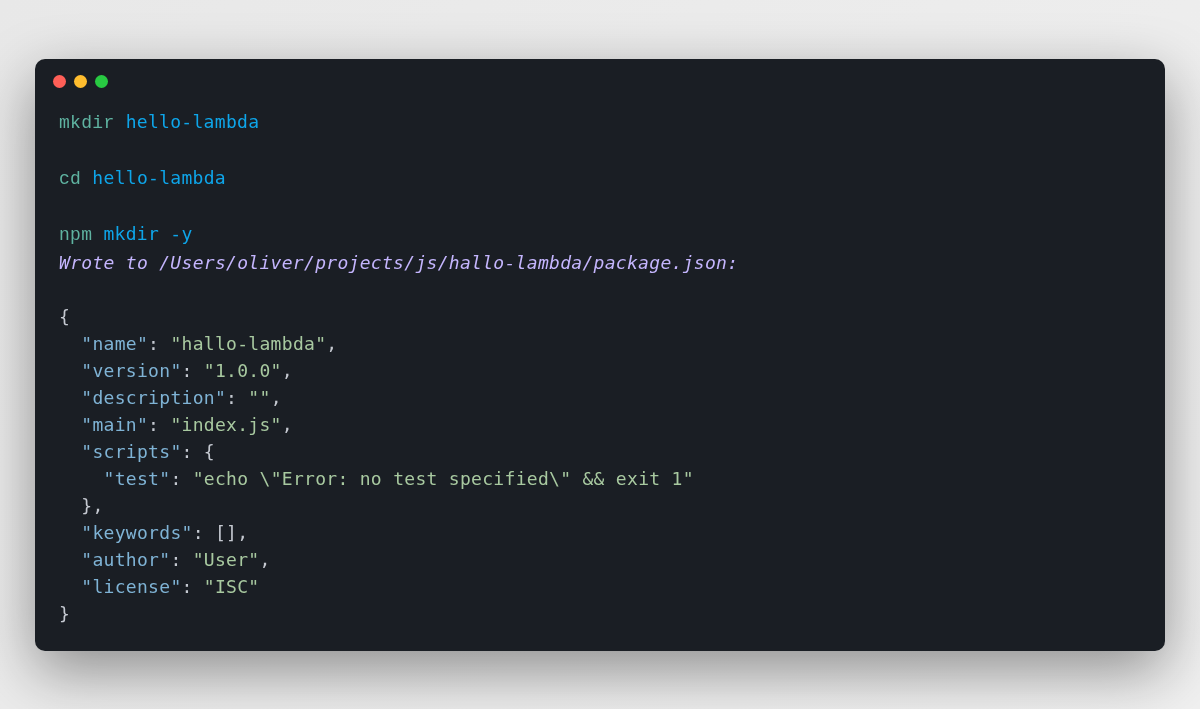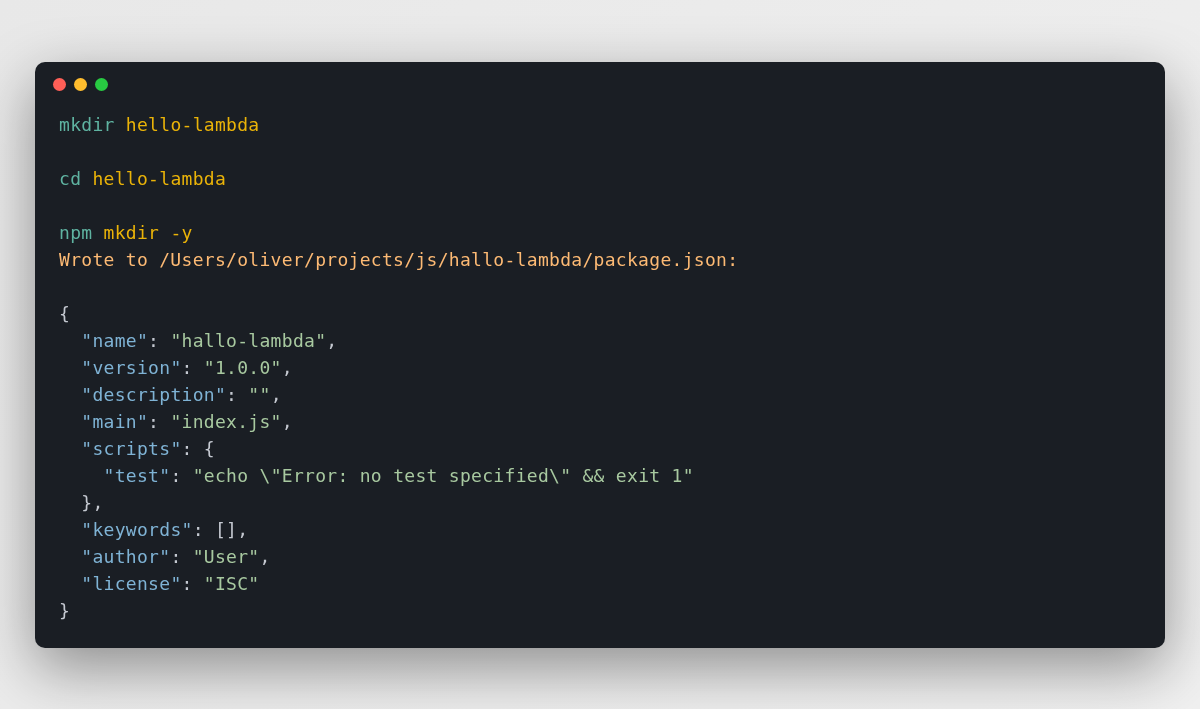--- a/index.html
+++ b/index.html
@@ -45,26 +45,26 @@
     .terminal-body {
       padding: 12px 24px 24px 24px;
       font-size: 18px;
       line-height: 1.5;
       color: #c5c9d1;
       white-space: pre;
       font-weight: 400;
       letter-spacing: 0.3px;
     }
     
-    .cmd { color: #5fb3a1; }
-    .arg { color: #eab308; }
+    .cmd { color: #5fb3a1; font-family: Liberation Mono, monospace; }
+    .arg { color: #0ea5e9; }
     .key { color: #7fb3d5; }
     .str { color: #a8c9a0; }
     .punc { color: #c5c9d1; }
-    .out { color: #fdba74; }
+    .out { color: #c4b5fd; font-style: italic; }
   </style>
 </head>
 <body>
 
 <div class="terminal-window">
   <div class="titlebar">
     <div class="window-control close"></div>
     <div class="window-control minimize"></div>
     <div class="window-control maximize"></div>
   </div>

